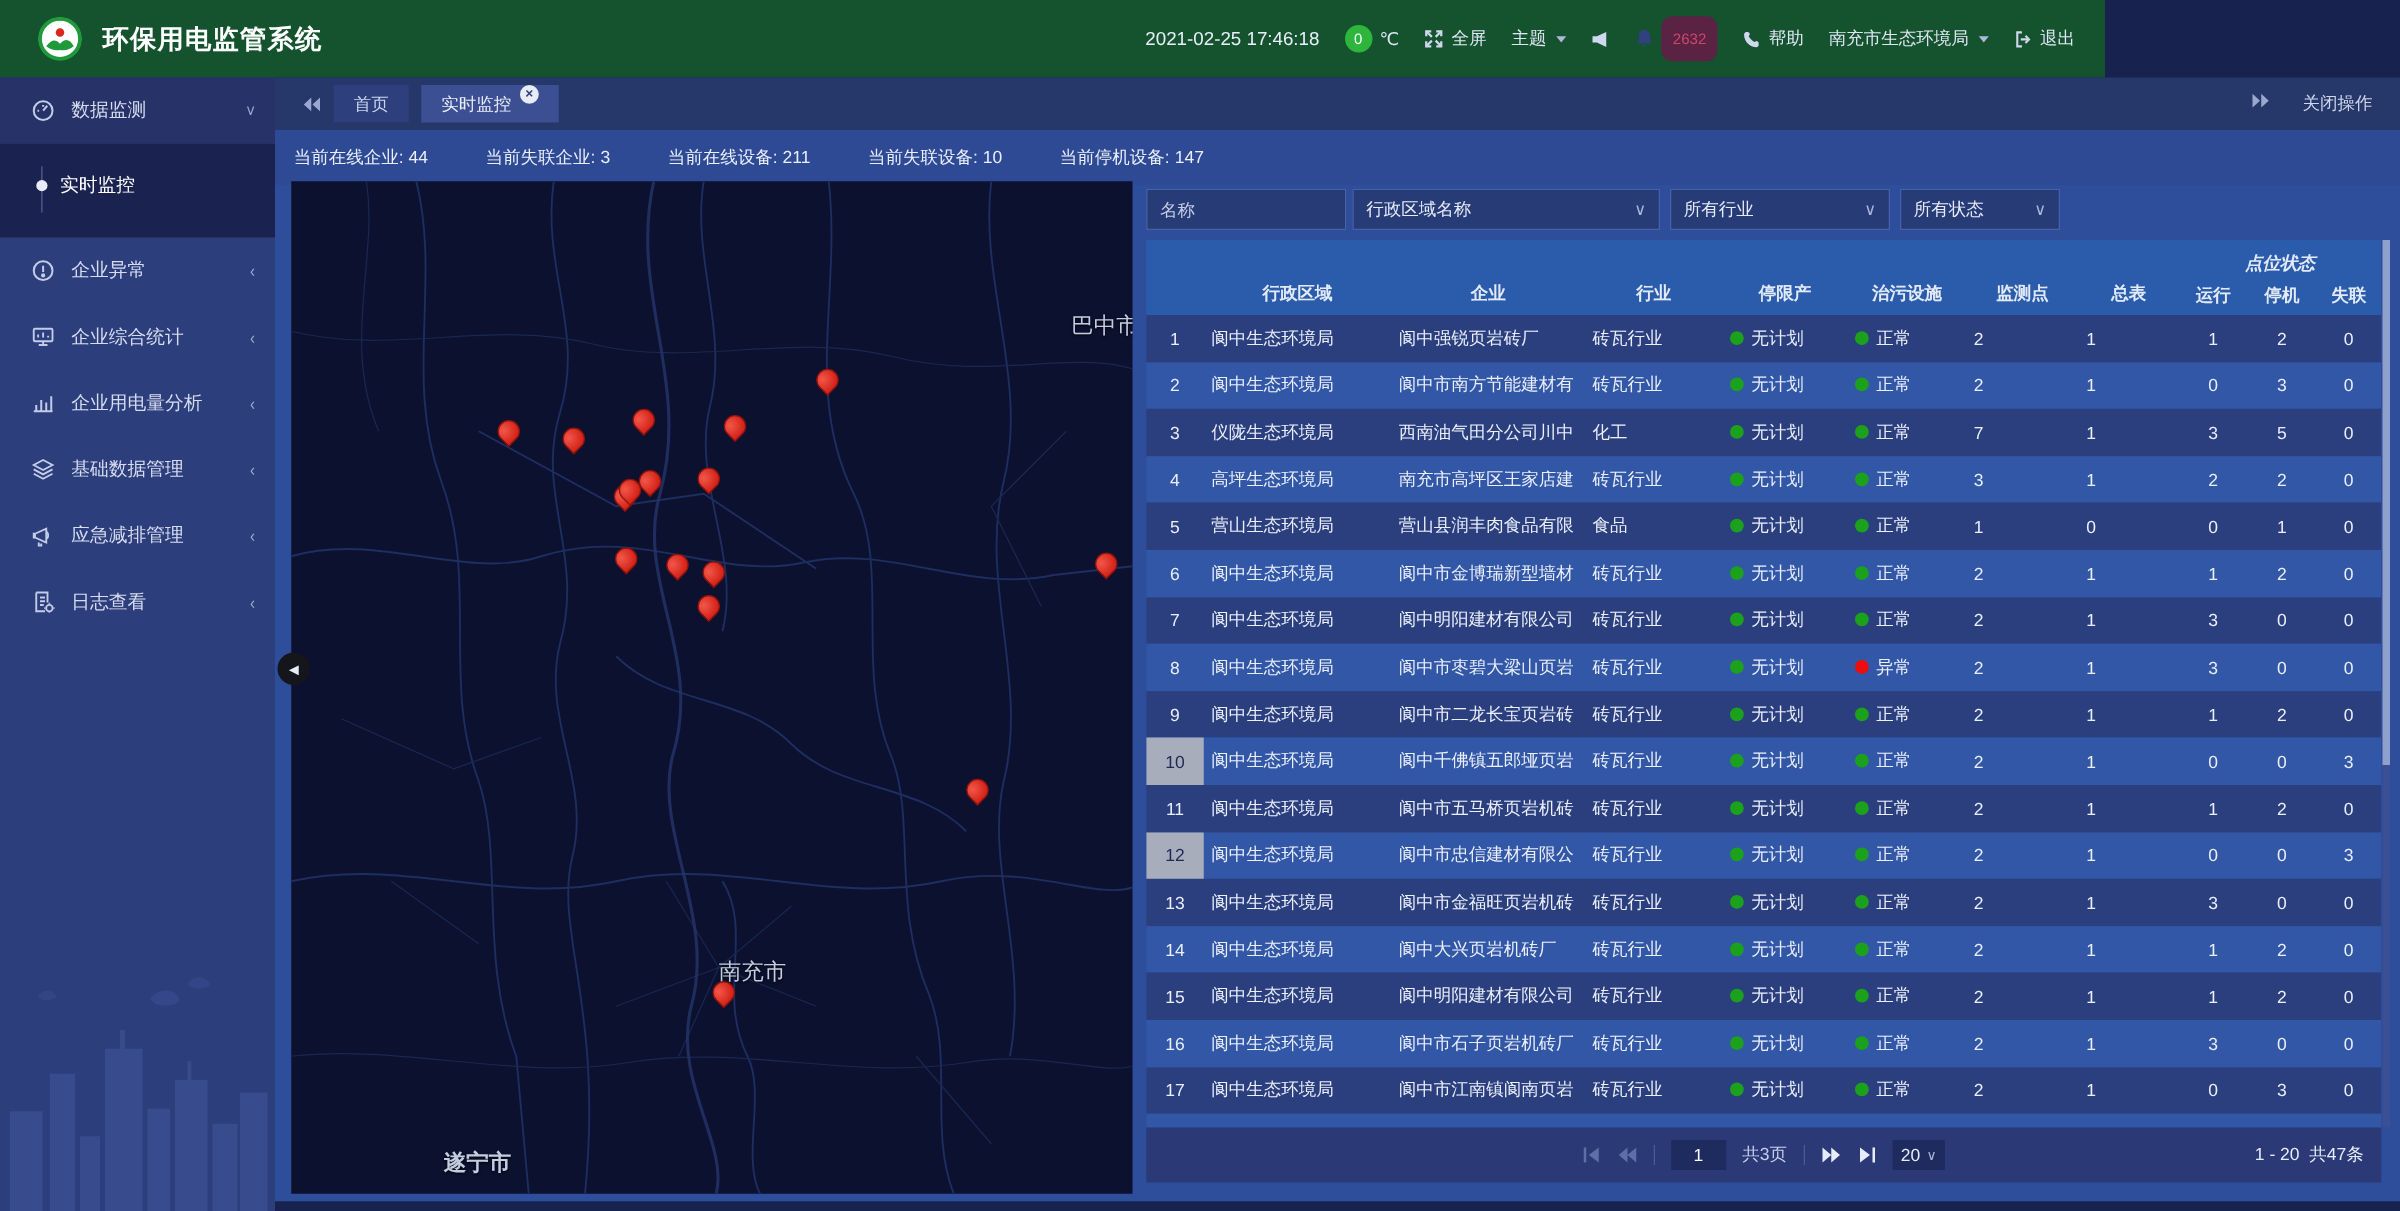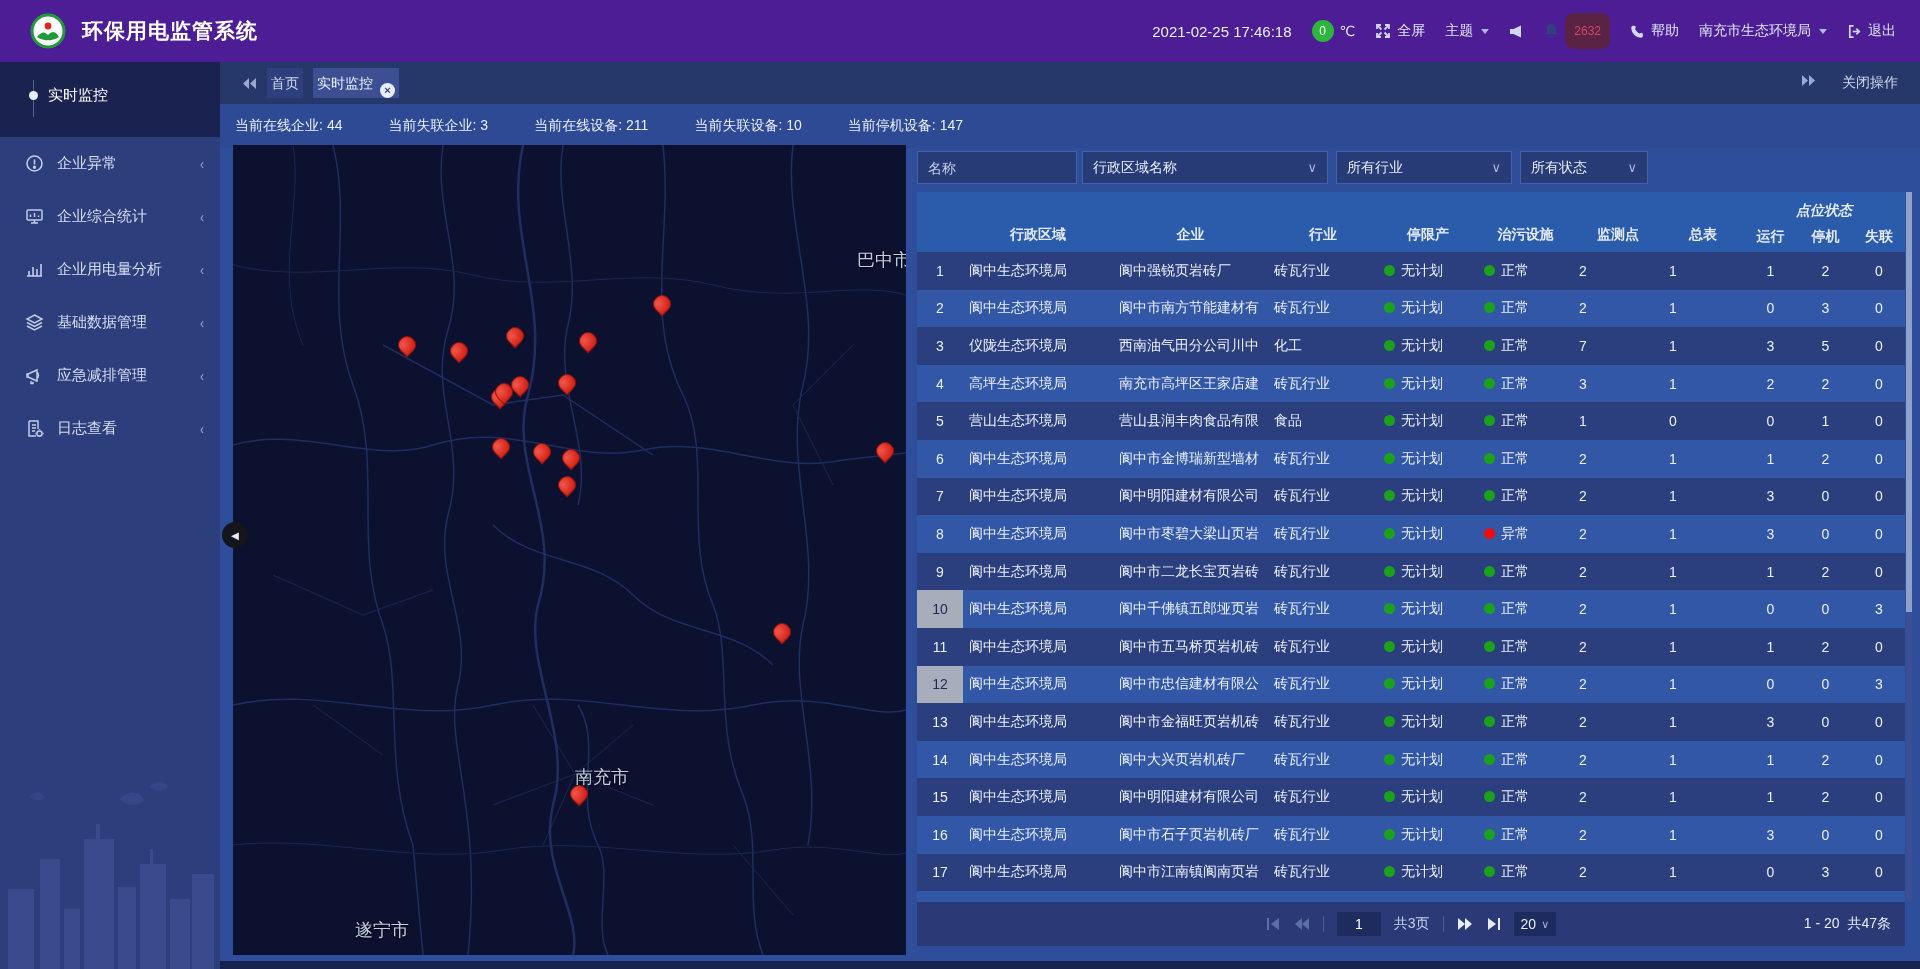--- a/index.html
+++ b/index.html
@@ -1,21 +1,21 @@
 <!DOCTYPE html>
 <html><head>
 <meta charset="utf-8">
 <style>
 *{box-sizing:border-box;margin:0;padding:0}
 html,body{width:1920px;height:969px}
 body{position:relative;background:#18224e;font-family:"Liberation Sans","DejaVu Sans",sans-serif;overflow:hidden;color:#e7edfa}
 svg{display:block}
 
 
-#header{position:absolute;left:0;top:0;width:1920px;height:62px;background:#4c1d95;display:flex;align-items:center;padding:0 24px 0 30px}
+#header{position:absolute;left:0;top:0;width:1684px;height:62px;background:#14532d;display:flex;align-items:center;padding:0 24px 0 30px}
 .logo{width:36px;height:36px;margin-right:16px}
 .app-title{font-size:21px;font-weight:bold;color:#fff;letter-spacing:1px}
 .h-right{margin-left:auto;display:flex;align-items:center;gap:20px;font-size:14px;color:#dfe6f6}
 .h-time{font-size:15px;color:#e8eefb}
 .temp{display:flex;align-items:center;gap:6px}
 .temp-badge{width:22px;height:22px;border-radius:50%;background:#2eb53c;color:#fff;font-size:12px;display:flex;align-items:center;justify-content:center}
 .h-item{display:flex;align-items:center;gap:6px;cursor:pointer;white-space:nowrap}
 .caret{width:0;height:0;border-left:4px solid transparent;border-right:4px solid transparent;border-top:5px solid #aeb9da;margin-left:2px}
 .n-badge{background:#5a2344;color:#cf4668;border-radius:9px;font-size:12px;padding:11px 9px}
 .hicon{color:#cfd8ef}
@@ -31,21 +31,21 @@
 .s-item{height:55px;display:flex;align-items:center;padding-left:25px;color:#b9c3e0;font-size:15px;cursor:pointer;position:relative}
 .s-item .dot{width:9px;height:9px;border-radius:50%;background:#aeb9da;margin-right:14px;position:relative;left:4px}
 .s-item.active{color:#ffffff}
 .s-item.active .dot{background:#e8ecf8}
 #skyline{position:absolute;left:0;bottom:0;width:220px;height:200px;opacity:.5}
 #collapse-handle{position:absolute;left:222px;top:522px;width:26px;height:26px;border-radius:50%;background:#15151c;color:#e8ecf8;display:flex;align-items:center;justify-content:center;font-size:13px;z-index:30;cursor:pointer}
 
 
 #tabbar{position:absolute;left:220px;top:62px;width:1700px;height:42px;background:#263769;display:flex;align-items:center;padding:0 22px 0 22px;gap:10px}
 .tb-ico{color:#9aa8cf;cursor:pointer;display:flex;align-items:center}
-.tab{height:30px;line-height:30px;padding:0 4px;background:#2d3f7c;color:#ccd5ee;font-size:14px;cursor:pointer;display:flex;align-items:flex-end;gap:7px}
+.tab{height:30px;line-height:30px;padding:0 16px;background:#2d3f7c;color:#ccd5ee;font-size:14px;cursor:pointer;display:flex;align-items:flex-start;gap:7px}
 .tab.active{background:#3c4f93;color:#e9eefb}
 .tab-close{width:15px;height:15px;border-radius:50%;background:#e8ecf7;color:#34437c;font-size:11px;line-height:15px;text-align:center;font-weight:bold;cursor:pointer}
 .tb-right{margin-left:auto;display:flex;align-items:flex-start;gap:26px}
 .tb-close-ops{color:#cfd6ee;font-size:14px;cursor:pointer}
 
 
 #content-base{position:absolute;left:220px;top:104px;width:1700px;height:857px;background:#2e4d9b}
 #statsbar{position:absolute;left:220px;top:104px;width:1700px;height:44px;background:#2e4a94;display:flex;align-items:center;padding-left:15px;gap:46px;font-size:14px;color:#e9effb}
 .stat-item{white-space:nowrap}
 .stat-item b{font-weight:normal;margin-left:4px}
@@ -164,20 +164,31 @@
           </svg>
       </span>
       <span>退出</span>
     </span>
   </div>
 </div>
 
 <div id="sidebar">
   <div id="side-menu">
       <div class="group open">
+        <div class="g-row">
+          <span class="gi">
+            <svg width="19" height="19" viewBox="0 0 19 19" stroke="currentColor" stroke-width="1.6" fill="none">
+              <circle cx="9.5" cy="9.5" r="7.5"></circle>
+              <path d="M9.5 9.5 12.8 5.6"></path>
+              <path d="M9.5 5v1.3M5 9.5h1.3"></path>
+            </svg>
+          </span>
+    <span>数据监测</span>
+    <span class="chev">˅</span>
+        </div>
         <div class="submenu">
           <div class="subline"></div>
           <div class="s-item active">
             <span class="dot"></span>
         <span>实时监控</span>
           </div>
         </div>
       </div>
       <div class="group">
         <div class="g-row">
@@ -328,21 +339,21 @@
       <path d="M342 629 L300 560 M342 629 L400 580 M342 629 L310 700 M342 629 L420 660 M342 629 L260 660"></path>
       <path d="M620 200 L560 260 L600 340 M80 560 L150 610"></path>
     </g>
     <g stroke="#24356b" stroke-width="2.5" fill="none" opacity="0.8">
       <path d="M290 0 C270 90 320 160 295 250 C275 320 330 380 305 460 C290 520 340 590 320 660 C305 720 350 770 340 810"></path>
     </g>
   </svg>
   <div id="map-overlays">
       <div class="map-label" style="left: 624px; top: 103px;">巴中市</div>
       <div class="map-label" style="left: 342px; top: 620px;">南充市</div>
-      <div class="map-label" style="left: 122px; top: 773px;">遂宁市</div>
+      <div class="map-label" style="left: 122px; top: 773px; font-weight: bold;">遂宁市</div>
       <div class="pin" style="left: 165px; top: 191px;"></div>
       <div class="pin" style="left: 217px; top: 197px;"></div>
       <div class="pin" style="left: 273px; top: 182px;"></div>
       <div class="pin" style="left: 346px; top: 187px;"></div>
       <div class="pin" style="left: 420px; top: 150px;"></div>
       <div class="pin" style="left: 258px; top: 243px;"></div>
       <div class="pin" style="left: 262px; top: 238px;"></div>
       <div class="pin" style="left: 278px; top: 231px;"></div>
       <div class="pin" style="left: 325px; top: 229px;"></div>
       <div class="pin" style="left: 259px; top: 293px;"></div>

